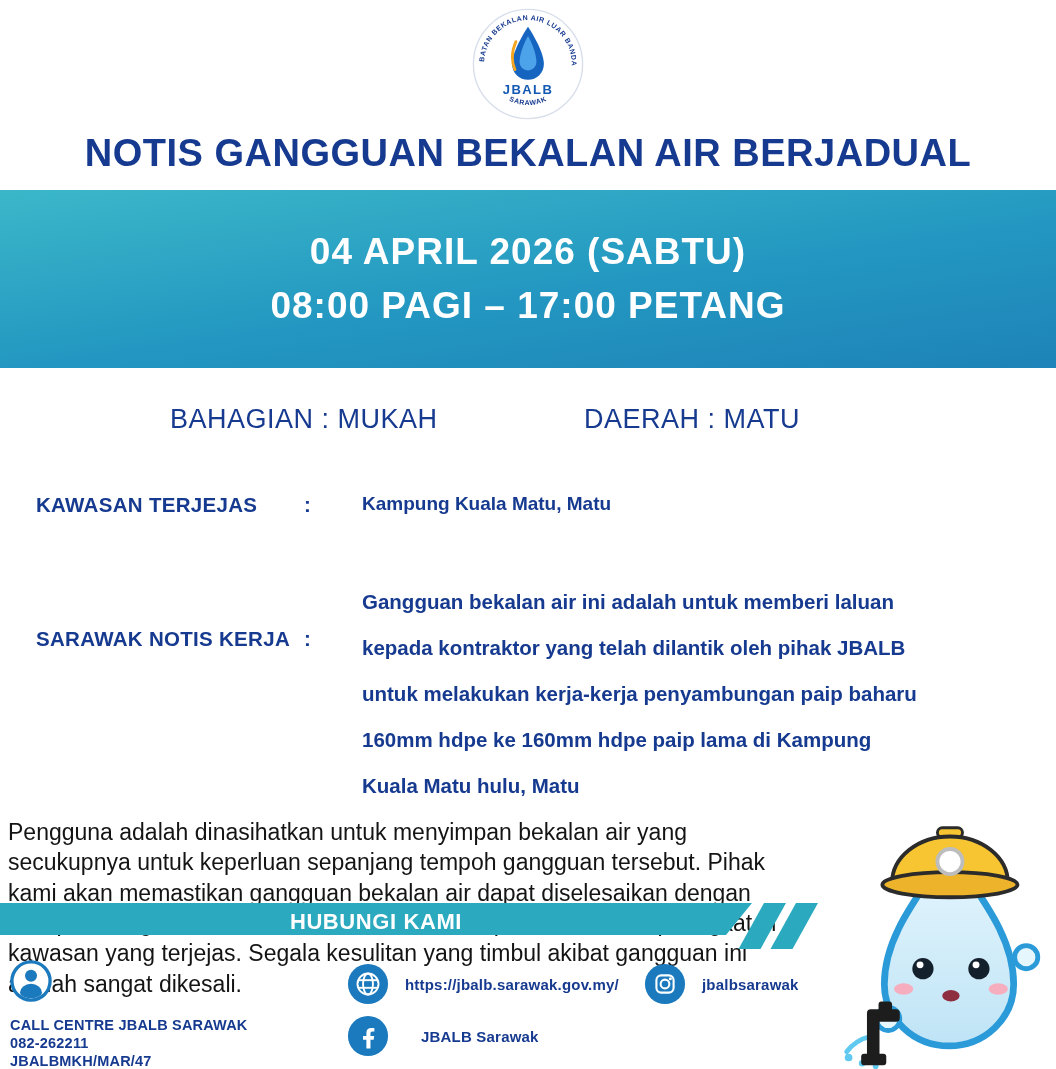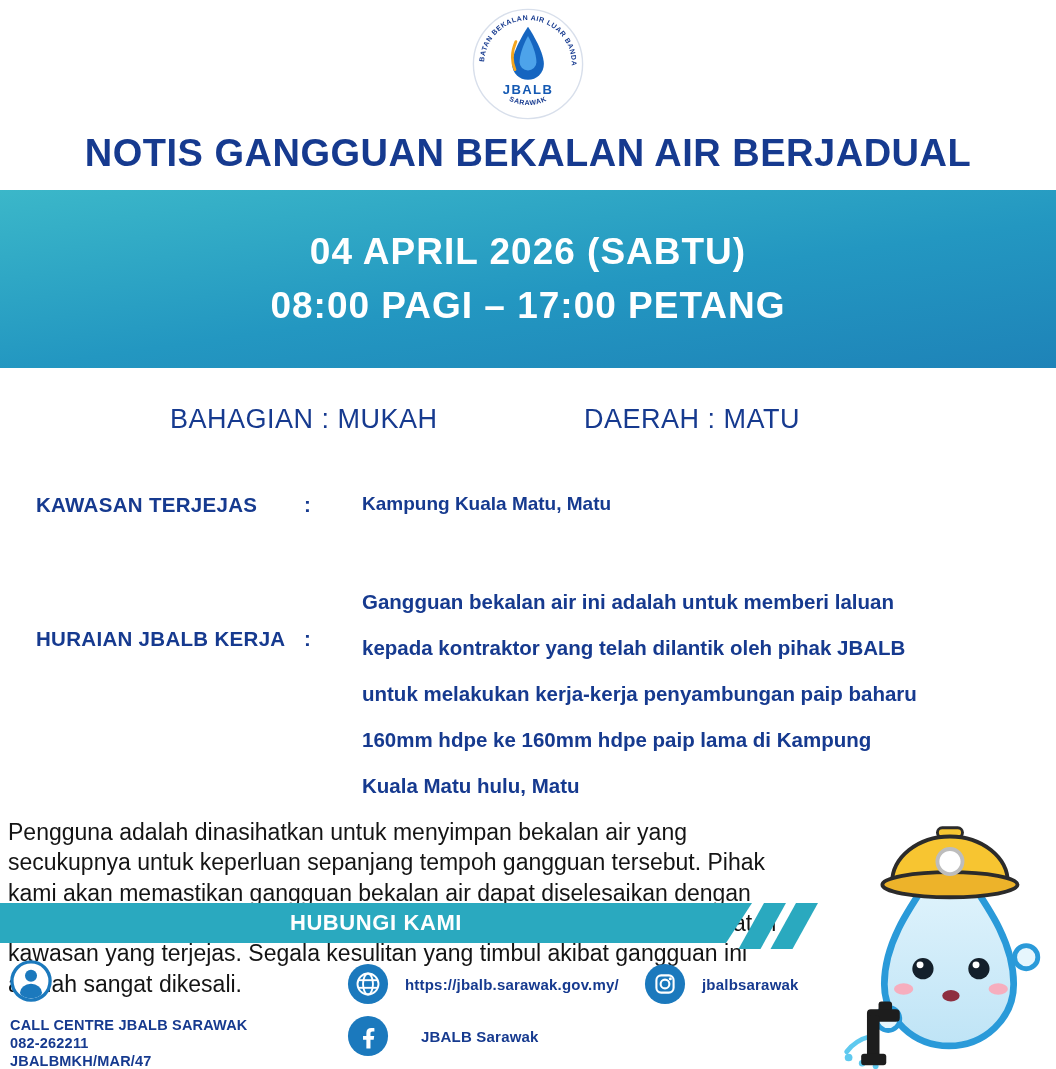--- a/index.html
+++ b/index.html
@@ -29,24 +29,24 @@
   .kawasan-row { margin-top:58px; }
   .kawasan-row .info-value { font-size:19px; font-weight:bold; }
   .huraian-row { margin-top:62px; }
   .huraian-row .info-label, .huraian-row .info-colon { padding-top:48px; }
   .huraian-row .para-line { font-size:20.5px; font-weight:bold; line-height:46px; }
 
   .disclaimer { margin-top:8px; padding-left:8px; width:806px; 
                 font-size:23px; line-height:1.32; color:var(--text-black,#141414); }
 
   .contact-banner-row { position:absolute; top:903px; left:0; width:830px; height:46px; }
-  .contact-banner-bar { position:absolute; left:0; top:0; width:752px; height:40px;
+  .contact-banner-bar { position:absolute; left:0; top:0; width:752px; height:32px;
     background:var(--bar-teal,#2aa9bf);
     clip-path:polygon(0 0, 100% 0, calc(100% - 26px) 100%, 0 100%);
-    display:flex; align-items:center; justify-content:center; }
+    display:flex; align-items:flex-end; justify-content:center; }
   .contact-banner-text { color:#fff; font-weight:bold; font-size:22px; letter-spacing:.6px; }
   .banner-stripe { position:absolute; top:0; height:46px; width:22px; background:var(--bar-teal,#2aa9bf);
                    transform:skewX(-29deg); transform-origin:top left; }
   .stripe-1 { left:764px; }
   .stripe-2 { left:796px; }
 
   .footer-group { position:absolute; display:flex; align-items:flex-start; gap:14px;
                   color:var(--dark-blue,#163a8f); }
   .footer-group .icon svg { display:block; }
   .fg-call { left:10px; top:960px;flex-direction:column; }
@@ -97,21 +97,21 @@
     <div class="region-item">DAERAH : MATU</div>
   </div>
 
   <div class="info-row kawasan-row">
     <div class="info-label">KAWASAN TERJEJAS</div>
     <div class="info-colon">:</div>
     <div class="info-value">Kampung Kuala Matu, Matu</div>
   </div>
 
   <div class="info-row huraian-row">
-    <div class="info-label">HURAIAN JBALB KERJA</div>
+    <div class="info-label">SARAWAK NOTIS KERJA</div>
     <div class="info-colon">:</div>
     <div class="info-paragraph">
       <div class="para-line">Gangguan bekalan air ini adalah untuk memberi laluan</div>
       <div class="para-line">kepada kontraktor yang telah dilantik oleh pihak JBALB</div>
       <div class="para-line">untuk melakukan kerja-kerja penyambungan paip baharu</div>
       <div class="para-line">160mm hdpe ke 160mm hdpe paip lama di Kampung</div>
       <div class="para-line">Kuala Matu hulu, Matu</div>
     </div>
   </div>
 

